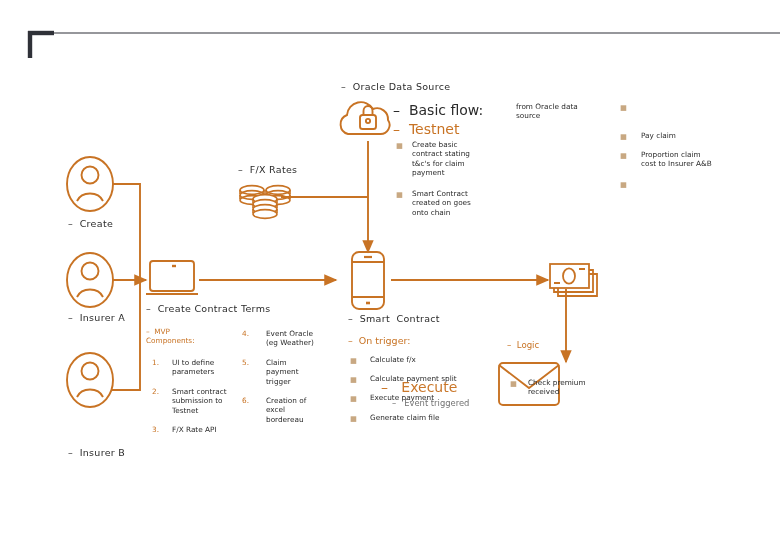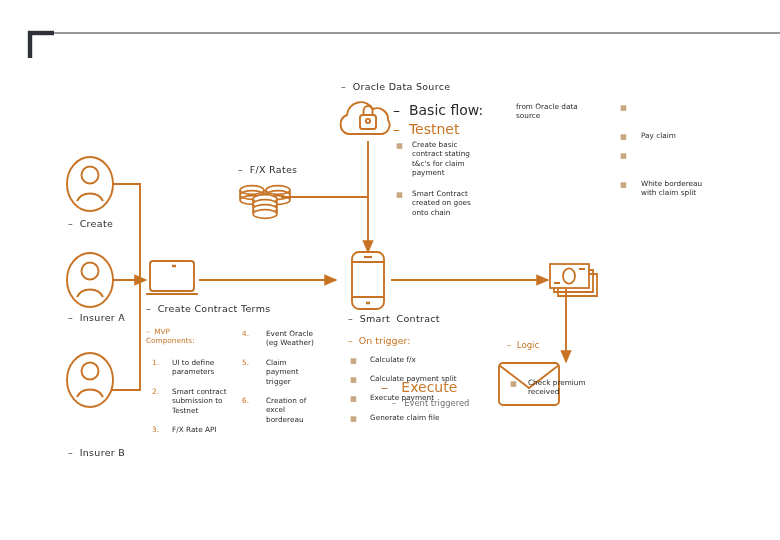--- a/index.html
+++ b/index.html
@@ -140,23 +140,23 @@
 created on goes
 onto chain</div>
 
 <div class="txt small" style="left:516px;top:102px;width:85px;">from Oracle data
 source</div>
 
 <div class="bul" style="left:620px;top:103px;">■</div>
 <div class="bul" style="left:620px;top:132px;">■</div>
 <div class="txt small" style="left:641px;top:131px;width:100px;">Pay claim</div>
 <div class="bul" style="left:620px;top:151px;">■</div>
+<div class="txt small" style="left:641px;top:150px;width:105px;">Proportion claim
+cost to Insurer A&amp;B</div>
 <div class="bul" style="left:620px;top:180px;">■</div>
-<div class="txt small" style="left:641px;top:179px;width:100px;">White bordereau
-with claim split</div>
 
 <div class="txt smallo" style="left:146px;top:327px;width:70px;">–  MVP
 Components:</div>
 
 <div class="num" style="left:152px;top:358px;">1.</div>
 <div class="txt small" style="left:172px;top:358px;width:72px;">UI to define
 parameters</div>
 <div class="num" style="left:152px;top:387px;">2.</div>
 <div class="txt small" style="left:172px;top:387px;width:76px;">Smart contract
 submission to

